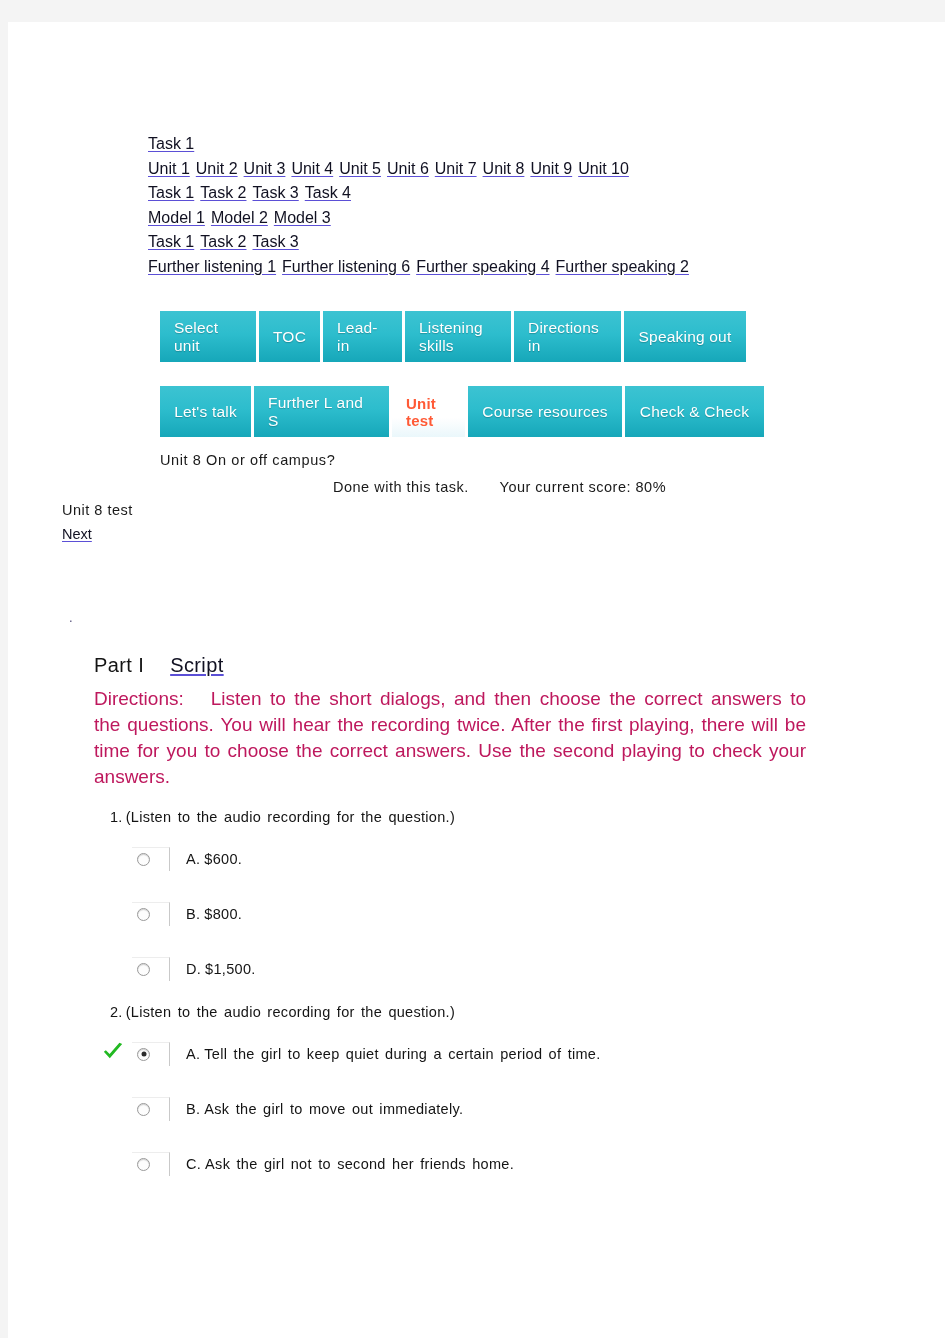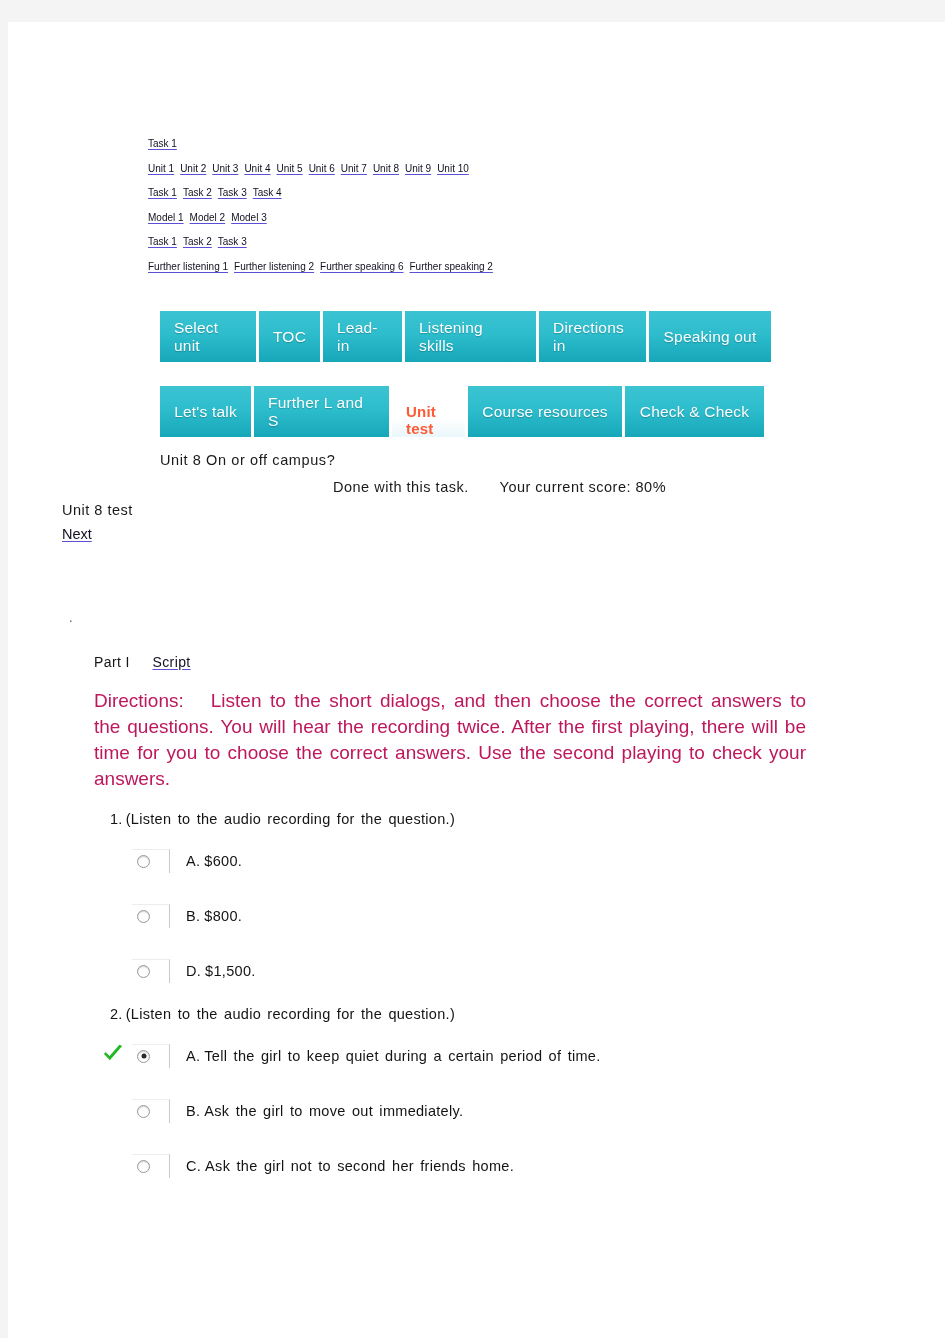--- a/index.html
+++ b/index.html
@@ -25,21 +25,21 @@
   
   .link-rows {
     position: absolute;
     left: 140px;
     top: 110px;
     width: 740px;
   }
   .link-row {
     line-height: 24.6px;
     white-space: nowrap;
-    font-size: 10px;
+    font-size: 16px;
     color: #1a1a2e;
   }
   .lnk {
     color: #111122;
     text-decoration: underline;
     text-decoration-color: #5b4fd6;
     text-underline-offset: 2px;
     cursor: pointer;
   }
   .link-row .sp-wide { display:inline-block; width:6px; }
@@ -119,24 +119,24 @@
   }
 
   
   .content {
     position: absolute;
     left: 86px;
     top: 632px;
     width: 712px;
   }
   .part-head {
-    font-size: 14px;
+    font-size: 20px;
     color: #141414;
     letter-spacing: .4px;
-    margin-bottom: 18px;
+    margin-bottom: 9px;
   }
   .part-head .sep { display:inline-block; width:14px; }
   .directions {
     font-size: 19px;
     color: #be185d;
     line-height: 26px;
     text-align: justify;
     word-spacing: 1.5px;
     margin-bottom: 19px;
   }
@@ -218,51 +218,51 @@
 <body>
 
 <div class="page">
 
   <div class="link-rows">
       <div class="link-row"><span class="lnk">Task 1</span></div>
       <div class="link-row"><span class="lnk">Unit 1</span><span class="sp-wide"></span><span class="lnk">Unit 2</span><span class="sp-wide"></span><span class="lnk">Unit 3</span><span class="sp-wide"></span><span class="lnk">Unit 4</span><span class="sp-wide"></span><span class="lnk">Unit 5</span><span class="sp-wide"></span><span class="lnk">Unit 6</span><span class="sp-wide"></span><span class="lnk">Unit 7</span><span class="sp-wide"></span><span class="lnk">Unit 8</span><span class="sp-wide"></span><span class="lnk">Unit 9</span><span class="sp-wide"></span><span class="lnk">Unit 10</span></div>
       <div class="link-row"><span class="lnk">Task 1</span><span class="sp-wide"></span><span class="lnk">Task 2</span><span class="sp-wide"></span><span class="lnk">Task 3</span><span class="sp-wide"></span><span class="lnk">Task 4</span></div>
       <div class="link-row"><span class="lnk">Model 1</span><span class="sp-wide"></span><span class="lnk">Model 2</span><span class="sp-wide"></span><span class="lnk">Model 3</span></div>
       <div class="link-row"><span class="lnk">Task 1</span><span class="sp-wide"></span><span class="lnk">Task 2</span><span class="sp-wide"></span><span class="lnk">Task 3</span></div>
-      <div class="link-row"><span class="lnk">Further listening 1</span><span class="sp-wide"></span><span class="lnk">Further listening 2</span><span class="sp-wide"></span><span class="lnk">Further speaking 6</span><span class="sp-wide"></span><span class="lnk">Further speaking 2</span></div>
+      <div class="link-row"><span class="lnk">Further listening 1</span><span class="sp-wide"></span><span class="lnk">Further listening 6</span><span class="sp-wide"></span><span class="lnk">Further speaking 4</span><span class="sp-wide"></span><span class="lnk">Further speaking 2</span></div>
     </div>
 
   <div class="btn-row row1">
       <div class="tbtn" style="width: 96px;">
         <span>Select unit</span>
       </div>
       <div class="tbtn" style="width: 61px;">
         <span>TOC</span>
       </div>
       <div class="tbtn" style="width: 79px;">
         <span>Lead-in</span>
       </div>
-      <div class="tbtn" style="width: 131px;">
+      <div class="tbtn" style="width: 106px;">
         <span>Listening skills</span>
       </div>
       <div class="tbtn" style="width: 107px;">
         <span>Directions in</span>
       </div>
       <div class="tbtn" style="width: 122px;">
         <span>Speaking out</span>
       </div>
     </div>
   <div class="btn-row row2">
       <div class="tbtn" style="width: 91px;">
         <span>Let's talk</span>
       </div>
       <div class="tbtn" style="width: 135px;">
         <span>Further L and S</span>
       </div>
-      <div class="tbtn active" style="width: 73px; align-items: flex-end;">
+      <div class="tbtn active" style="width: 73px;">
         <span>Unit test</span>
       </div>
       <div class="tbtn" style="width: 154px; justify-content: center;">
         <span>Course resources</span>
       </div>
       <div class="tbtn" style="width: 139px;">
         <span>Check &amp; Check</span>
       </div>
     </div>
 

